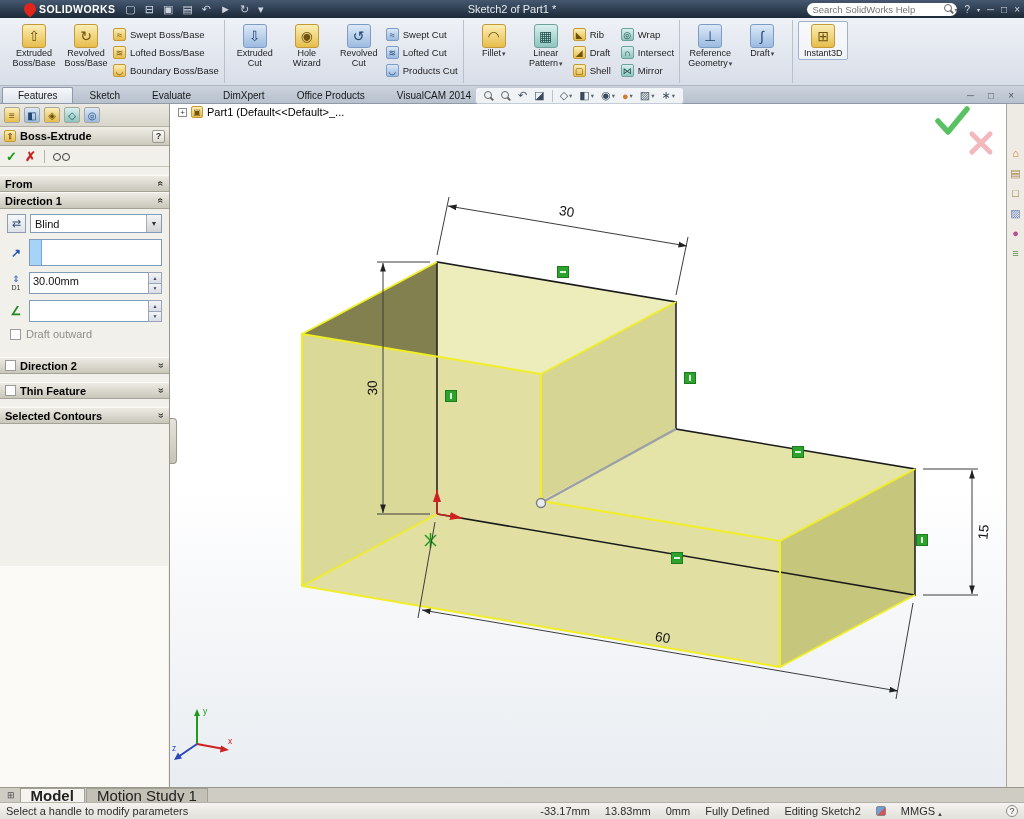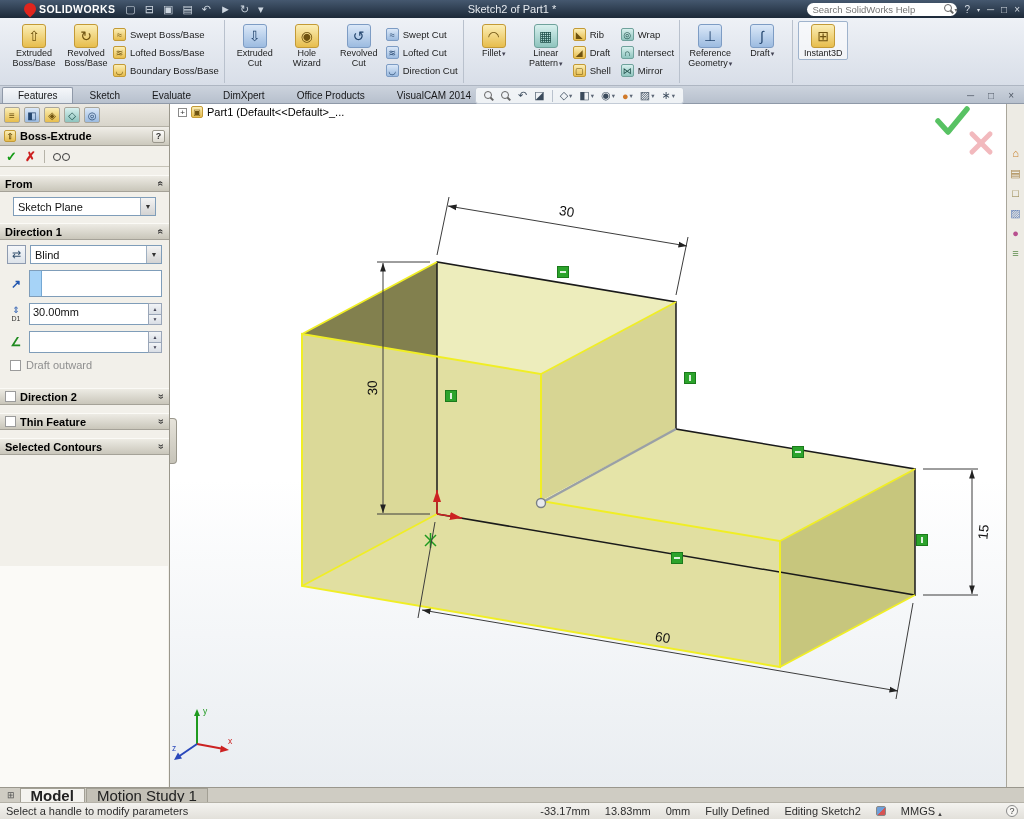--- a/index.html
+++ b/index.html
@@ -204,21 +204,21 @@
       <div class="smallbtn">
         <span class="chip-s c-blue">≈</span>
         <span>Swept Cut</span>
       </div>
       <div class="smallbtn">
         <span class="chip-s c-blue">≋</span>
         <span>Lofted Cut</span>
       </div>
       <div class="smallbtn">
         <span class="chip-s c-blue">◡</span>
-        <span>Direction Cut</span>
+        <span>Products Cut</span>
       </div>
     </div>
   </div>
 
   <div class="rgroup">
     <div class="bigbtn">
       <span class="chip c-gold">◠</span>
       <span class="big-label"><span>Fillet</span><span class="caret-s">▾</span></span>
     </div>
     <div class="bigbtn">
@@ -467,26 +467,20 @@
   <div class="pm-actions">
     <span class="ok-ico">✓</span>
     <span class="cancel-ico">✗</span>
     <span class="act-sep"></span>
     <span class="glasses"></span>
   </div>
 
   <div class="sec-h mt8">
     <span>From</span>
     <span class="chev">«</span>
-  </div>
-  <div class="sec-b">
-    <div class="combo" style="margin:0 6px;">
-      <span>Sketch Plane</span>
-      <span class="dd">▼</span>
-    </div>
   </div>
 
   <div class="sec-h">
     <span>Direction 1</span>
     <span class="chev">«</span>
   </div>
   <div class="sec-b">
     <div class="prow">
       <span class="sq-btn">⇄</span>
       <div class="combo" style="flex:1;">

